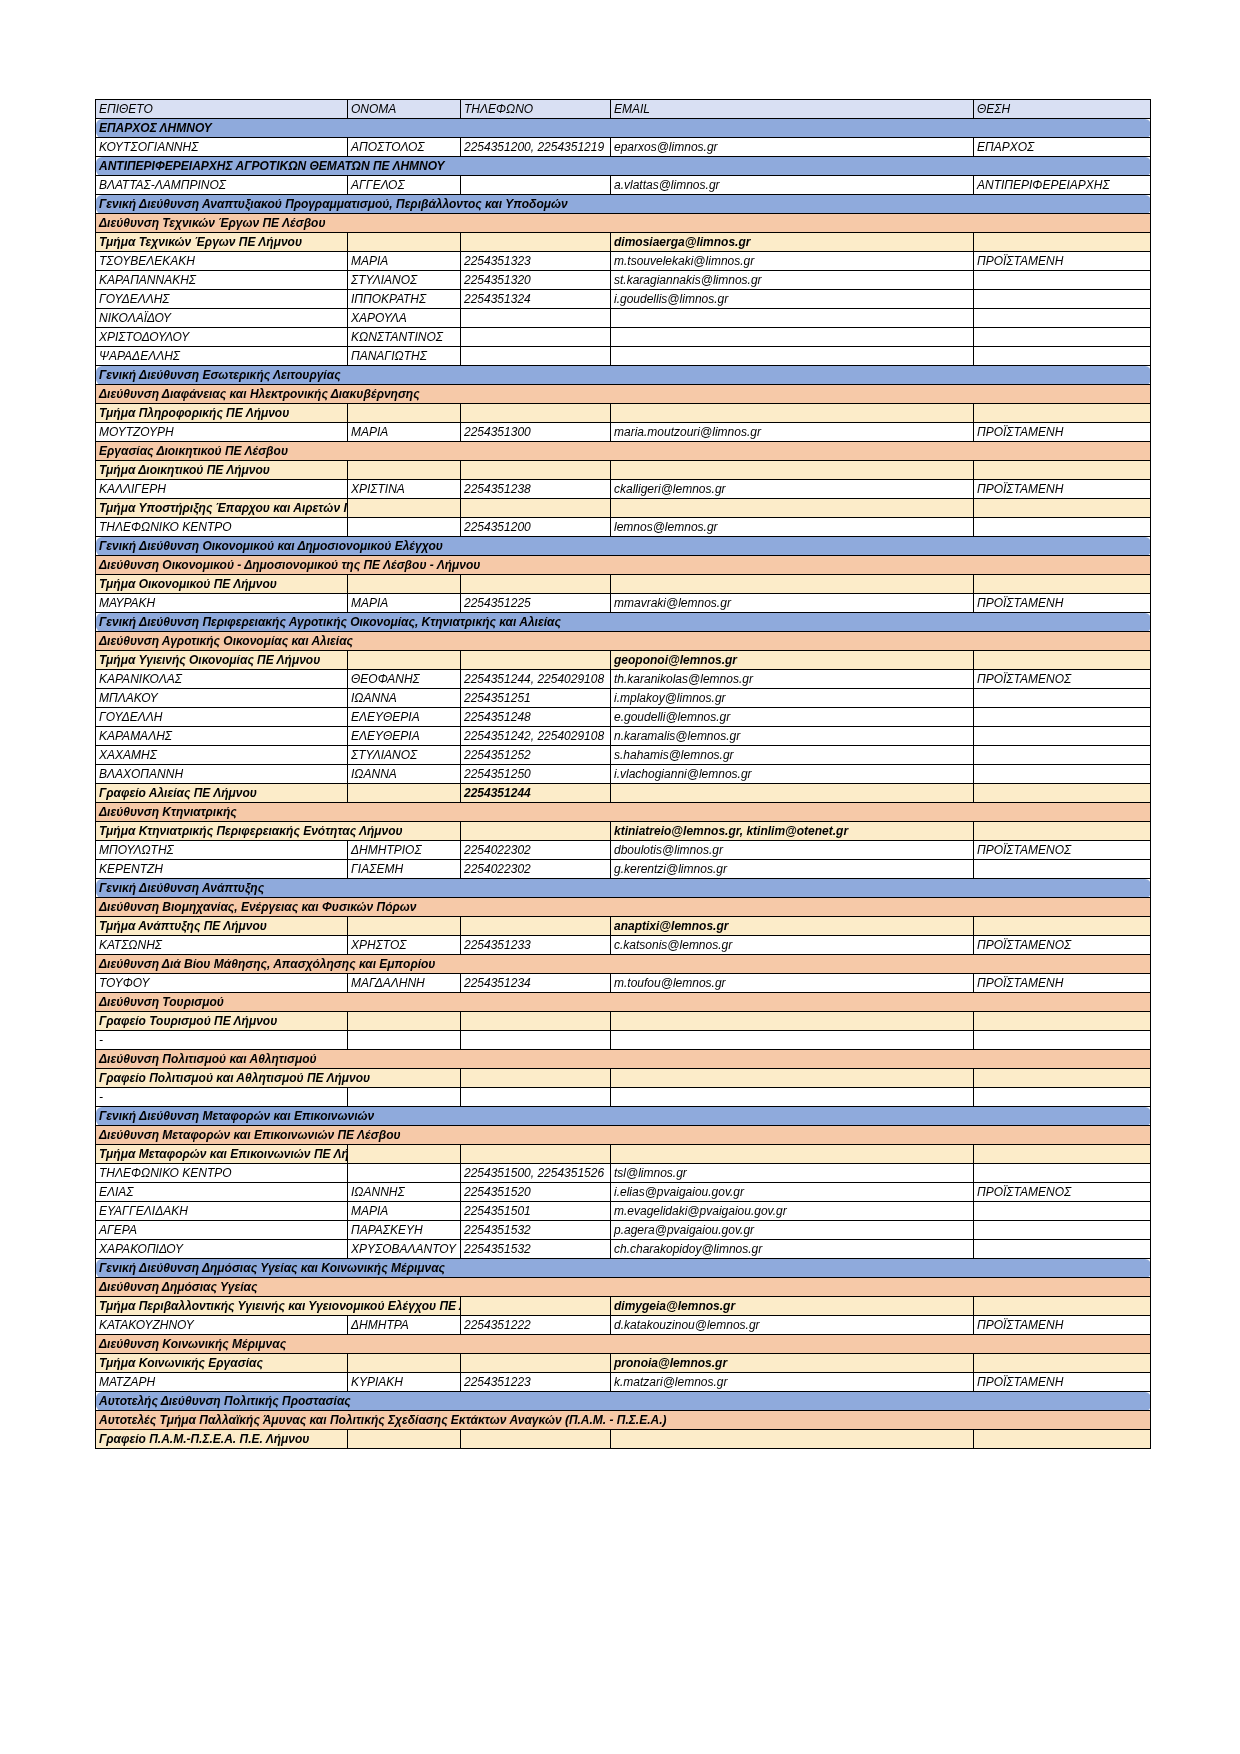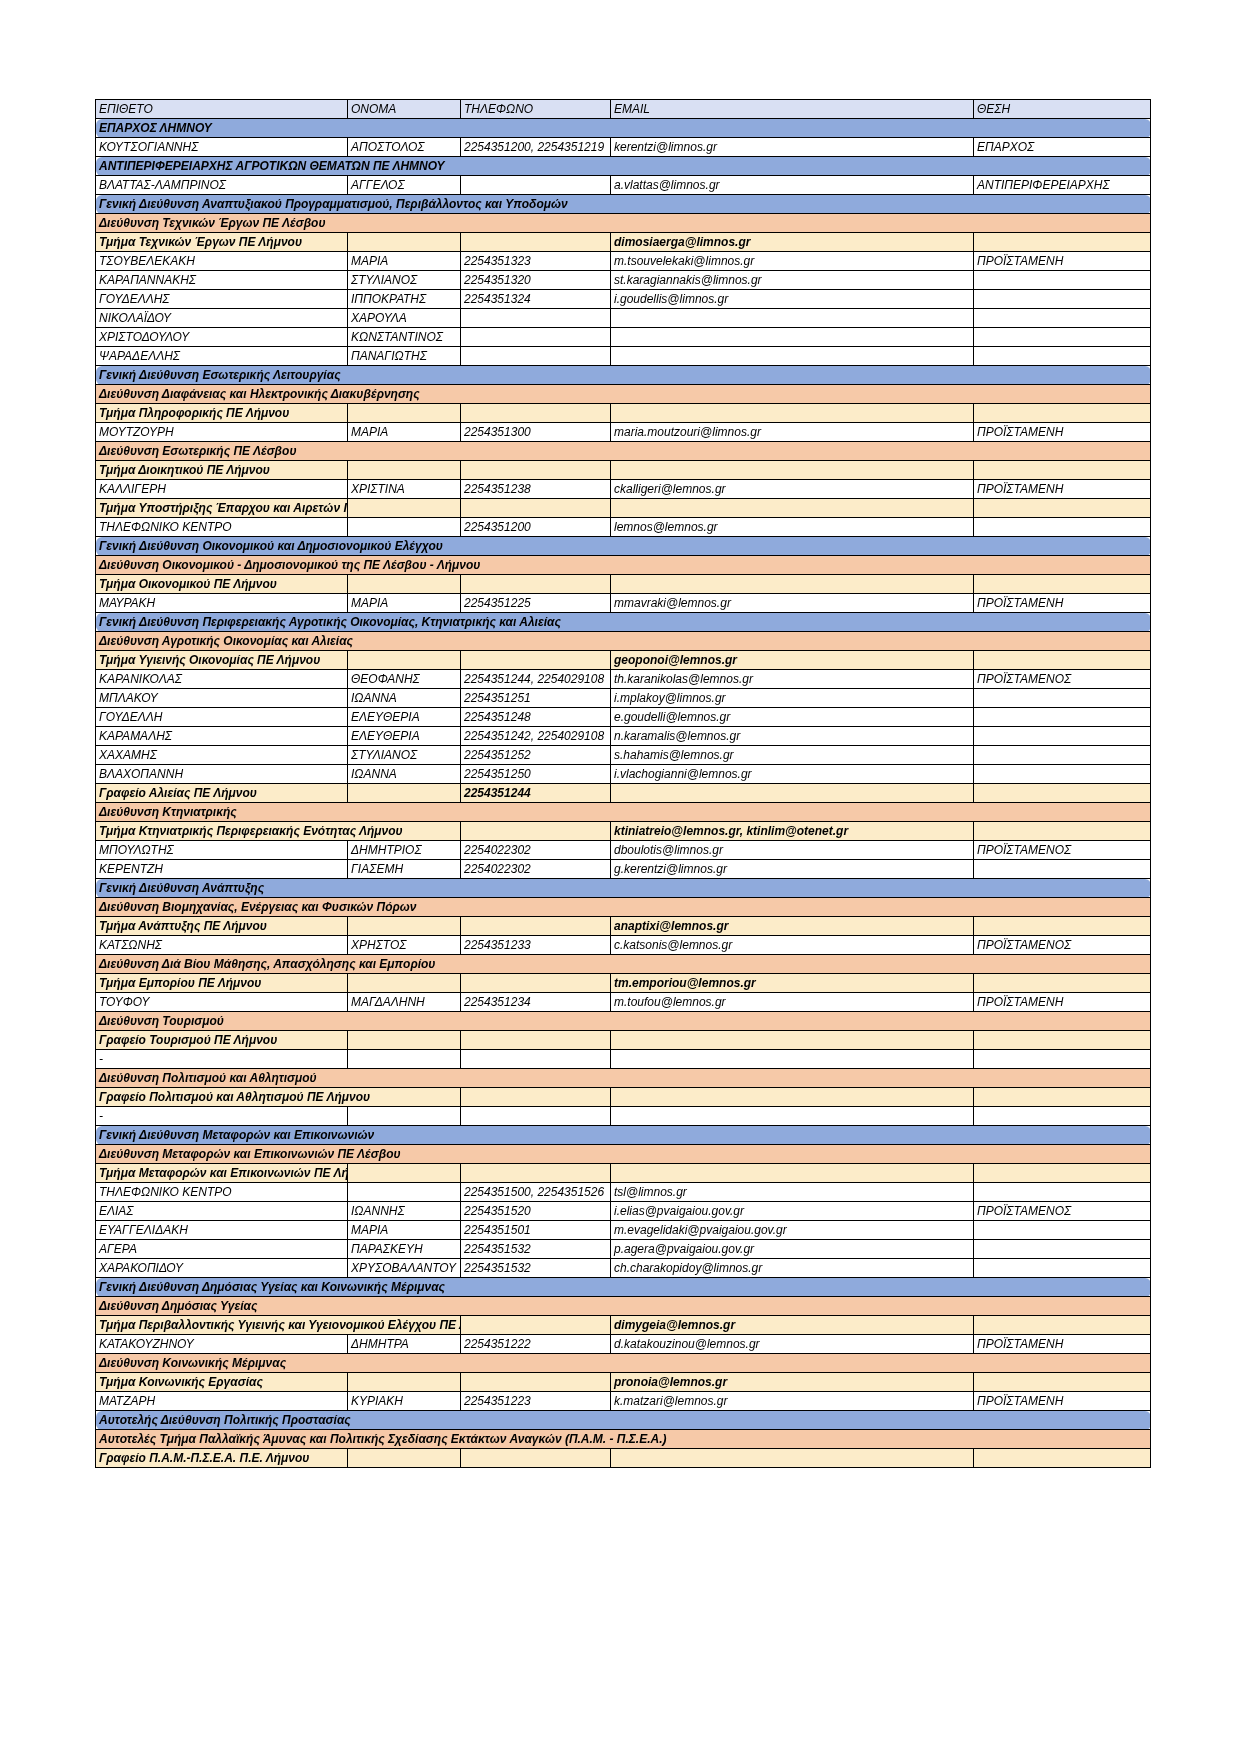--- a/index.html
+++ b/index.html
@@ -100,21 +100,21 @@
         </tr>
       </thead>
       <tbody id="contacts-body">
           <tr class="row-gendir">
             <td colspan="5">ΕΠΑΡΧΟΣ ΛΗΜΝΟΥ</td>
           </tr>
           <tr class="row-person">
             <td>ΚΟΥΤΣΟΓΙΑΝΝΗΣ</td>
             <td>ΑΠΟΣΤΟΛΟΣ</td>
             <td>2254351200, 2254351219</td>
-            <td>kerentzi@limnos.gr</td>
+            <td>eparxos@limnos.gr</td>
             <td>ΕΠΑΡΧΟΣ</td>
           </tr>
           <tr class="row-gendir">
             <td colspan="5">ΑΝΤΙΠΕΡΙΦΕΡΕΙΑΡΧΗΣ ΑΓΡΟΤΙΚΩΝ ΘΕΜΑΤΩΝ ΠΕ ΛΗΜΝΟΥ</td>
           </tr>
           <tr class="row-person">
             <td>ΒΛΑΤΤΑΣ-ΛΑΜΠΡΙΝΟΣ</td>
             <td>ΑΓΓΕΛΟΣ</td>
             <td></td>
             <td>a.vlattas@limnos.gr</td>
@@ -189,21 +189,21 @@
             <td></td>
           </tr>
           <tr class="row-person">
             <td>ΜΟΥΤΖΟΥΡΗ</td>
             <td>ΜΑΡΙΑ</td>
             <td>2254351300</td>
             <td>maria.moutzouri@limnos.gr</td>
             <td>ΠΡΟΪΣΤΑΜΕΝΗ</td>
           </tr>
           <tr class="row-dir">
-            <td colspan="5">Διεύθυνση Εσωτερικής ΠΕ Λέσβου</td>
+            <td colspan="5">Εργασίας Διοικητικού ΠΕ Λέσβου</td>
           </tr>
           <tr class="row-dept">
             <td>Τμήμα Διοικητικού ΠΕ Λήμνου</td>
             <td></td>
             <td></td>
             <td></td>
             <td></td>
           </tr>
           <tr class="row-person">
             <td>ΚΑΛΛΙΓΕΡΗ</td>
@@ -346,27 +346,20 @@
           </tr>
           <tr class="row-person">
             <td>ΚΑΤΣΩΝΗΣ</td>
             <td>ΧΡΗΣΤΟΣ</td>
             <td>2254351233</td>
             <td>c.katsonis@lemnos.gr</td>
             <td>ΠΡΟΪΣΤΑΜΕΝΟΣ</td>
           </tr>
           <tr class="row-dir">
             <td colspan="5">Διεύθυνση Διά Βίου Μάθησης, Απασχόλησης και Εμπορίου</td>
-          </tr>
-          <tr class="row-dept">
-            <td>Τμήμα Εμπορίου ΠΕ Λήμνου</td>
-            <td></td>
-            <td></td>
-            <td>tm.emporiou@lemnos.gr</td>
-            <td></td>
           </tr>
           <tr class="row-person">
             <td>ΤΟΥΦΟΥ</td>
             <td>ΜΑΓΔΑΛΗΝΗ</td>
             <td>2254351234</td>
             <td>m.toufou@lemnos.gr</td>
             <td>ΠΡΟΪΣΤΑΜΕΝΗ</td>
           </tr>
           <tr class="row-dir">
             <td colspan="5">Διεύθυνση Τουρισμού</td>

